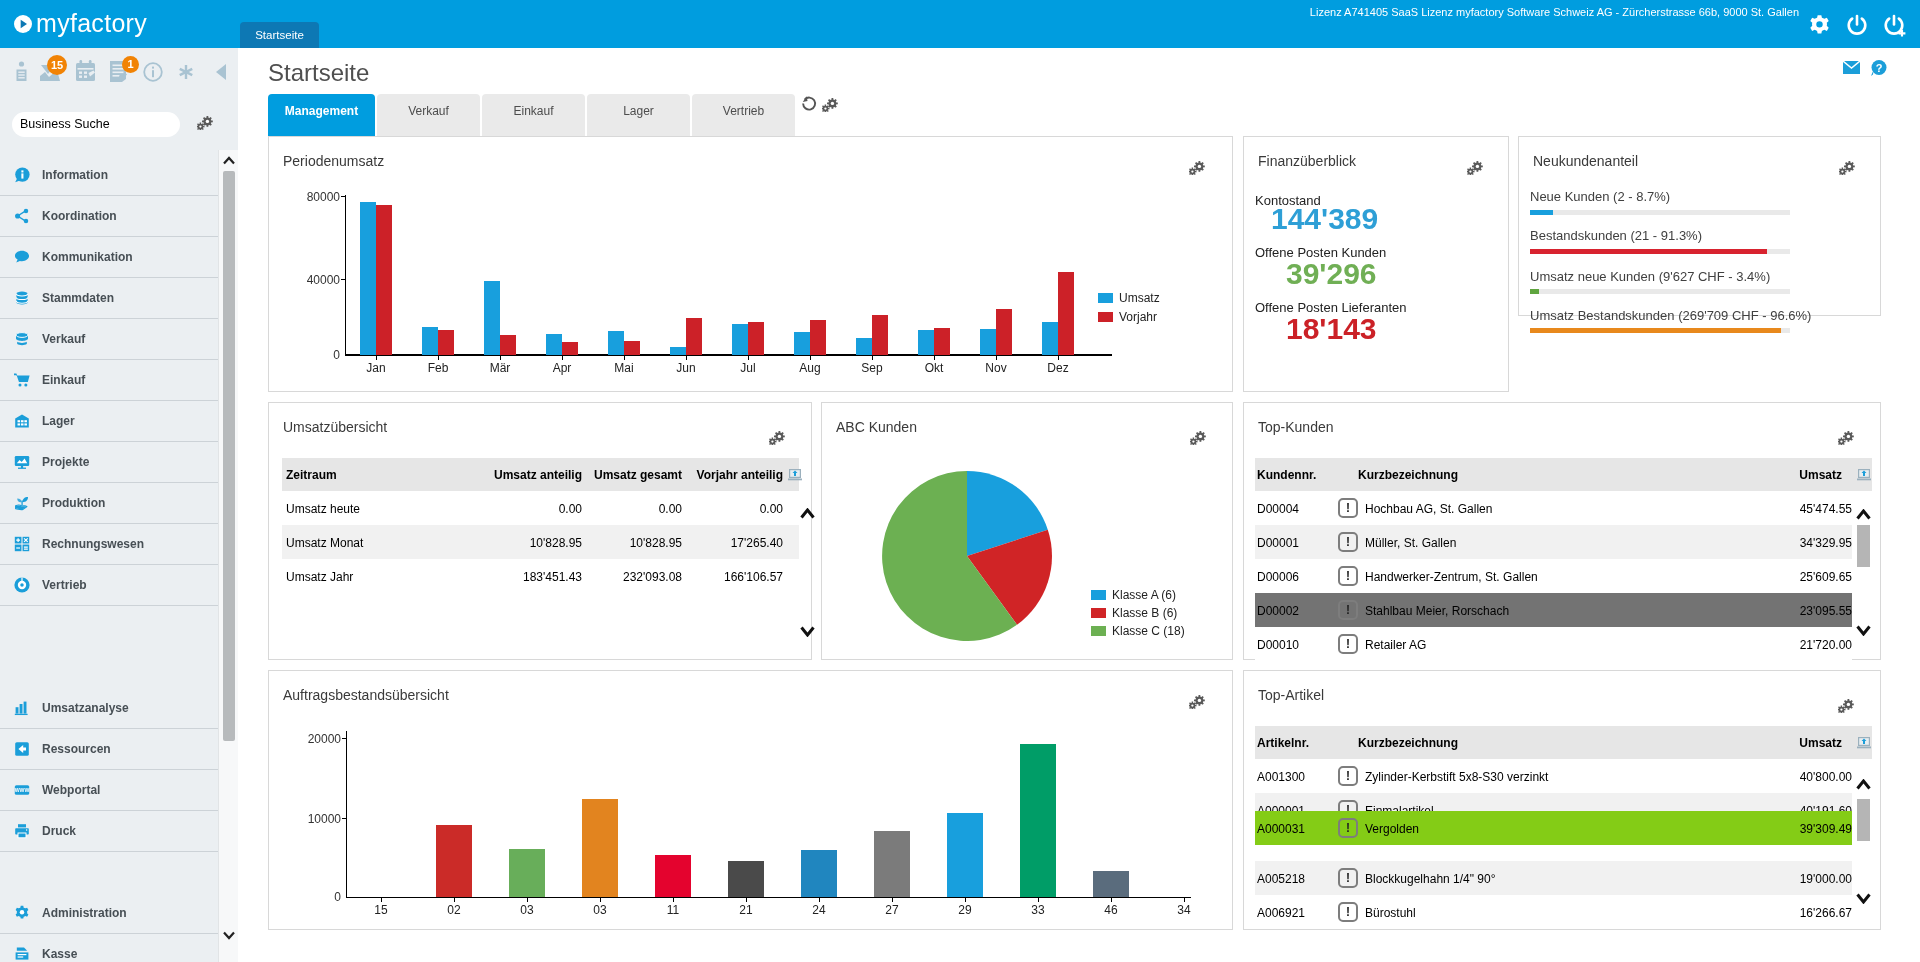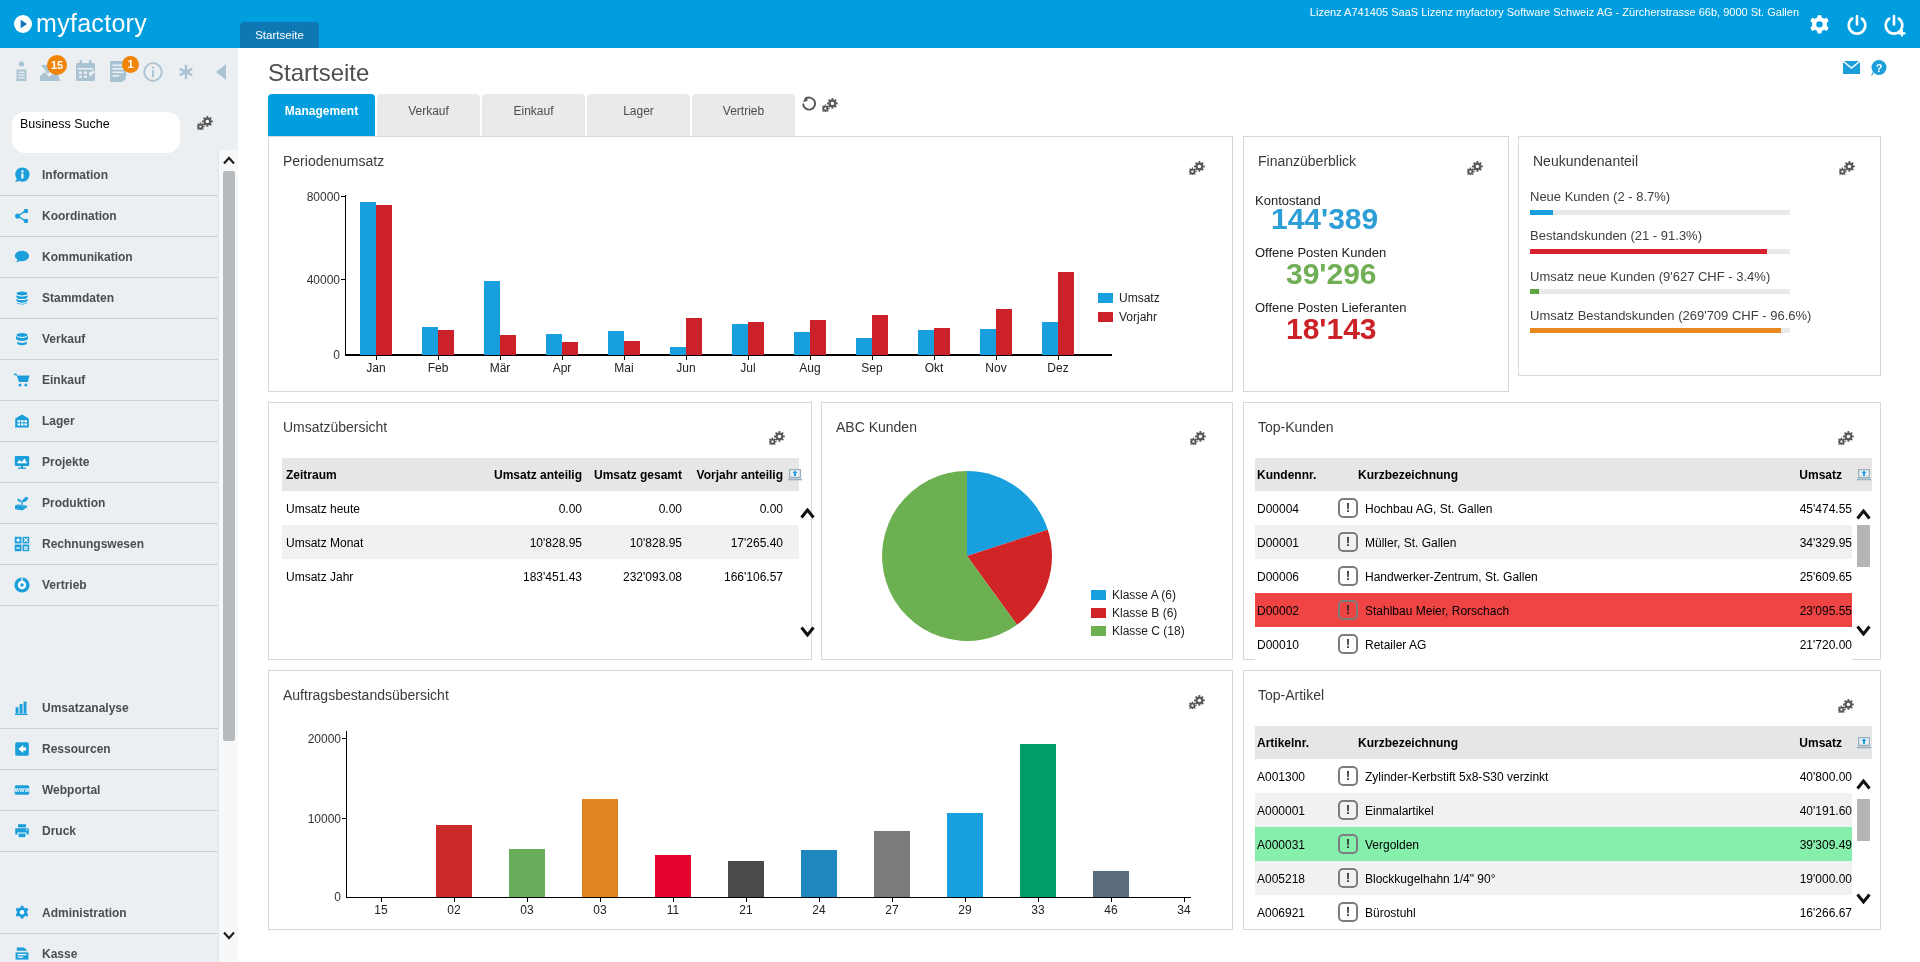--- a/index.html
+++ b/index.html
@@ -5,21 +5,21 @@
 html,body{margin:0;padding:0;}
 body{width:1920px;height:962px;font-family:"Liberation Sans",sans-serif;overflow:hidden;background:#fff;}
 #app{position:relative;width:1920px;height:962px;}
 .abs{position:absolute;}
 #topbar{position:absolute;left:0;top:0;width:1920px;height:48px;background:#009ddf;}
 #logotxt{position:absolute;left:36px;top:9px;font-size:25px;color:#fff;letter-spacing:.3px;}
 #toptab{position:absolute;left:240px;top:22px;width:79px;height:26px;background:#0d78b4;border-radius:4px 4px 0 0;color:#fff;font-size:11.5px;text-align:center;line-height:26px;}
 #lic{position:absolute;right:121px;top:6px;font-size:11px;color:#fff;}
 #sidebar{position:absolute;left:0;top:48px;width:238px;height:914px;background:#ebeff2;}
 #sbtop{position:absolute;left:0;top:0;width:238px;height:102px;background:#ebeff2;}
-#search{position:absolute;left:12px;top:64px;width:168px;height:41px;background:#fff;border-radius:13px;font-size:12.5px;color:#000;line-height:25px;padding-left:8px;box-sizing:border-box;}
+#search{position:absolute;left:12px;top:64px;width:168px;height:25px;background:#fff;border-radius:13px;font-size:12.5px;color:#000;line-height:25px;padding-left:8px;box-sizing:border-box;}
 #menu{position:absolute;left:0;top:107px;width:218px;height:812px;}
 .mi{position:absolute;left:0;width:218px;height:41px;border-bottom:1px solid #ccd2d7;box-sizing:border-box;}
 .mi svg{position:absolute;left:14px;top:12px;}
 .mi span{position:absolute;left:42px;top:13px;font-size:12px;font-weight:bold;color:#474f55;}
 #sbscroll{position:absolute;left:218px;top:102px;width:20px;height:812px;background:#f7f8f9;border-left:1px solid #e1e4e6;box-sizing:border-box;}
 #sbthumb{position:absolute;left:4px;top:21px;width:12px;height:570px;background:#b7babc;border-radius:2px;}
 #main{position:absolute;left:238px;top:48px;width:1682px;height:914px;background:#fff;}
 #pgtitle{position:absolute;left:30px;top:11px;font-size:24px;color:#4f4f4f;}
 .tab{position:absolute;top:46px;height:43px;border-radius:4px 4px 0 0;font-size:12px;text-align:center;line-height:35px;}
 .tabon{background:#009ddf;color:#fff;font-weight:bold;}
@@ -423,21 +423,21 @@
 <svg class="abs" style="left:223px;top:24px" width="16" height="14" viewBox="0 0 16 14">
         <use href="#gg"></use>
       </svg>
 <div class="abs" style="left:11px;top:56px;font-size:13px;color:#222">Kontostand</div>
 <div class="abs" style="left:27px;top:65px;font-size:30px;font-weight:bold;color:#2e9fd6">144'389</div>
 <div class="abs" style="left:11px;top:108px;font-size:13px;color:#222">Offene Posten Kunden</div>
 <div class="abs" style="left:42px;top:120px;font-size:30px;font-weight:bold;color:#70af55">39'296</div>
 <div class="abs" style="left:11px;top:163px;font-size:13px;color:#222">Offene Posten Lieferanten</div>
 <div class="abs" style="left:42px;top:175px;font-size:30px;font-weight:bold;color:#cb2127">18'143</div>
 </div>
-<div class="panel" style="left:1518px;top:136px;width:363px;height:240px">
+<div class="panel" style="left:1518px;top:136px;width:363px;height:180px">
 <div class="ptitle">Neukundenanteil</div>
 <svg class="abs" style="left:320px;top:24px" width="16" height="14" viewBox="0 0 16 14">
         <use href="#gg"></use>
       </svg>
 <div class="nlab" style="top:52px">Neue Kunden (2 - 8.7%)</div>
 <div class="ptrack" style="left:11px;top:73px">
         <div class="pfill" style="width:23px;background:#189fdd"></div>
       </div>
 <div class="nlab" style="top:91px">Bestandskunden (21 - 91.3%)</div>
 <div class="ptrack" style="left:11px;top:112px">
@@ -538,21 +538,21 @@
         <div class="badge" style="left:83px">!</div>
         <span style="left:110px">Müller, St. Gallen</span>
         <span style="right:0px">34'329.95</span>
       </div>
 <div class="trow" style="left:11px;top:156px;width:597px;background:#fff">
         <span style="left:2px">D00006</span>
         <div class="badge" style="left:83px">!</div>
         <span style="left:110px">Handwerker-Zentrum, St. Gallen</span>
         <span style="right:0px">25'609.65</span>
       </div>
-<div class="trow" style="left:11px;top:190px;width:597px;background:#ef4444">
+<div class="trow" style="left:11px;top:190px;width:597px;background:#737373">
         <span style="left:2px">D00002</span>
         <div class="badge" style="left:83px">!</div>
         <span style="left:110px">Stahlbau Meier, Rorschach</span>
         <span style="right:0px">23'095.55</span>
       </div>
 <div class="trow" style="left:11px;top:224px;width:597px;background:#fff">
         <span style="left:2px">D00010</span>
         <div class="badge" style="left:83px">!</div>
         <span style="left:110px">Retailer AG</span>
         <span style="right:0px">21'720.00</span>
@@ -633,21 +633,21 @@
         <div class="badge" style="left:83px">!</div>
         <span style="left:110px">Zylinder-Kerbstift 5x8-S30 verzinkt</span>
         <span style="right:0px">40'800.00</span>
       </div>
 <div class="trow" style="left:11px;top:122px;width:597px;background:#f1f1f1">
         <span style="left:2px">A000001</span>
         <div class="badge" style="left:83px">!</div>
         <span style="left:110px">Einmalartikel</span>
         <span style="right:0px">40'191.60</span>
       </div>
-<div class="trow" style="left:11px;top:156px;width:597px;background:#86efac">
+<div class="trow" style="left:11px;top:140px;width:597px;background:#84cc16">
         <span style="left:2px">A000031</span>
         <div class="badge" style="left:83px">!</div>
         <span style="left:110px">Vergolden</span>
         <span style="right:0px">39'309.49</span>
       </div>
 <div class="trow" style="left:11px;top:190px;width:597px;background:#f1f1f1">
         <span style="left:2px">A005218</span>
         <div class="badge" style="left:83px">!</div>
         <span style="left:110px">Blockkugelhahn 1/4" 90°</span>
         <span style="right:0px">19'000.00</span>

